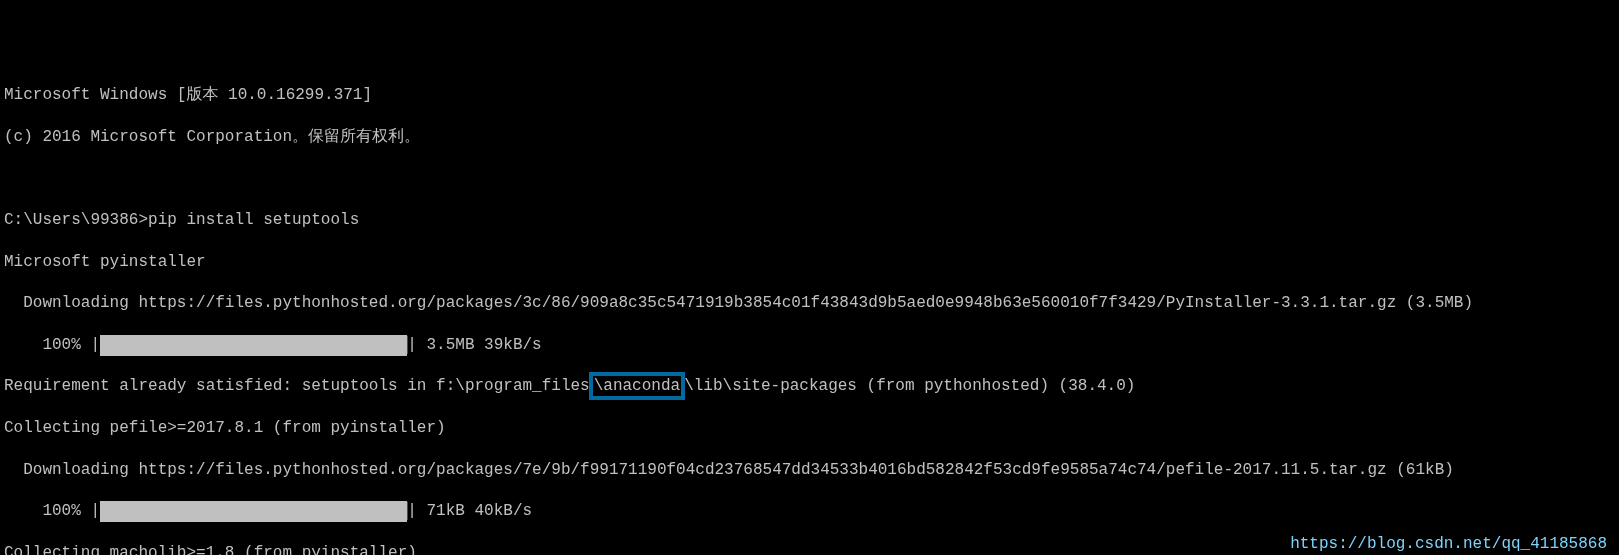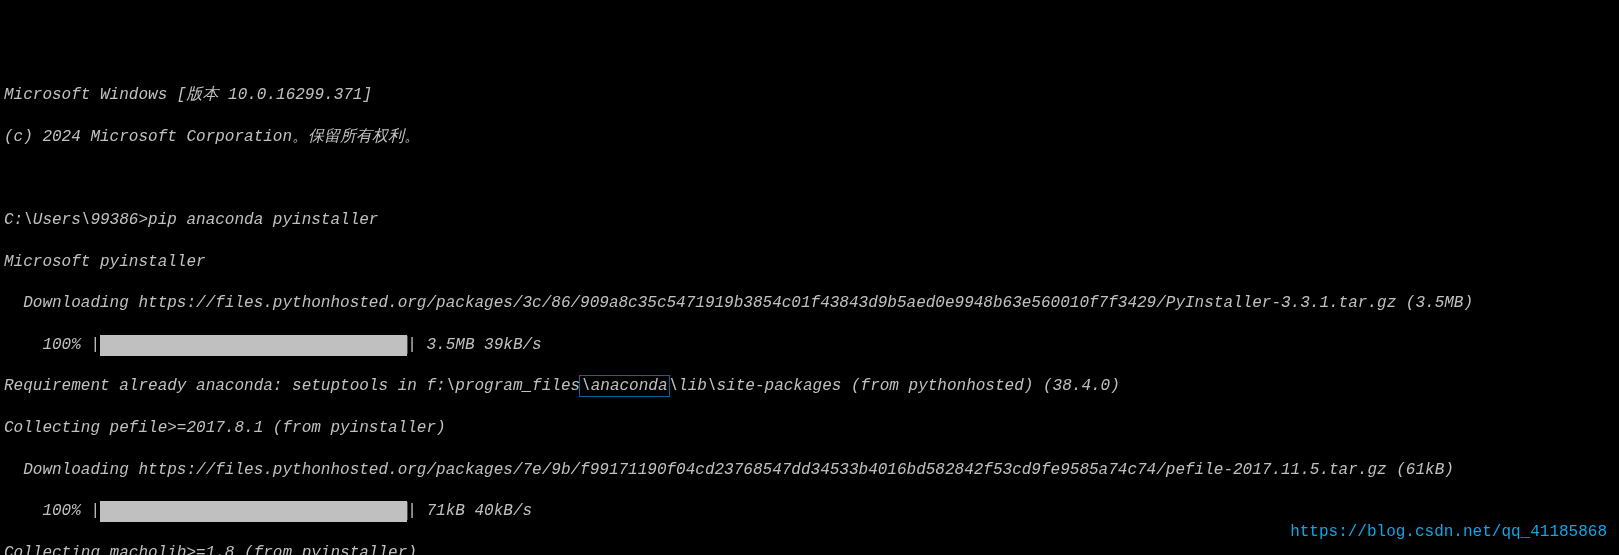--- a/index.html
+++ b/index.html
@@ -12,53 +12,52 @@
       line-height: 1.3;
       white-space: pre-wrap;
       width: 1619px;
       height: 555px;
       box-sizing: border-box;
       overflow: hidden;
       position: relative;
     }
     .line {
       white-space: pre;
-      font-style: italic;
     }
     .highlight {
-      border: 1px solid #0369a1;
+      border: 4px solid #0369a1;
       padding: 1px 1px;
       margin: 16px -1px;
     }
     .watermark {
       position: absolute;
-      bottom: 12px;
+      bottom: 0;
       right: 12px;
-      color: #0ea5e9;
+      color: #7dd3fc;
       font-size: 16px;
     }
     .bar-char {
       background: #c0c0c0;
       color: #c0c0c0;
       display: inline-block;
     }
   </style>
 </head>
 <body>
 
 
 
 <div class="line">Microsoft Windows [版本 10.0.16299.371]</div>
-<div class="line">(c) 2024 Microsoft Corporation。保留所有权利。</div>
+<div class="line">(c) 2016 Microsoft Corporation。保留所有权利。</div>
 <div class="line"> </div>
-<div class="line"><span>C:\Users\99386&gt;</span><span>pip anaconda pyinstaller</span></div>
+<div class="line"><span>C:\Users\99386&gt;</span><span>pip install setuptools</span></div>
 <div class="line">Microsoft pyinstaller</div>
 <div class="line">  Downloading https://files.pythonhosted.org/packages/3c/86/909a8c35c5471919b3854c01f43843d9b5aed0e9948b63e560010f7f3429/PyInstaller-3.3.1.tar.gz (3.5MB)</div>
 <div class="line"><span>    100% |</span><span class="bar-char">████████████████████████████████</span><span>| 3.5MB 39kB/s</span></div>
-<div class="line"><span>Requirement already anaconda: setuptools in f:\program_files</span><span class="highlight">\anaconda</span><span>\lib\site-packages (from pythonhosted) (38.4.0)</span></div>
+<div class="line"><span>Requirement already satisfied: setuptools in f:\program_files</span><span class="highlight">\anaconda</span><span>\lib\site-packages (from pythonhosted) (38.4.0)</span></div>
 <div class="line">Collecting pefile&gt;=2017.8.1 (from pyinstaller)</div>
 <div class="line">  Downloading https://files.pythonhosted.org/packages/7e/9b/f99171190f04cd23768547dd34533b4016bd582842f53cd9fe9585a74c74/pefile-2017.11.5.tar.gz (61kB)</div>
 <div class="line"><span>    100% |</span><span class="bar-char">████████████████████████████████</span><span>| 71kB 40kB/s</span></div>
 <div class="line">Collecting macholib&gt;=1.8 (from pyinstaller)</div>
 
 
 
 
 
 

